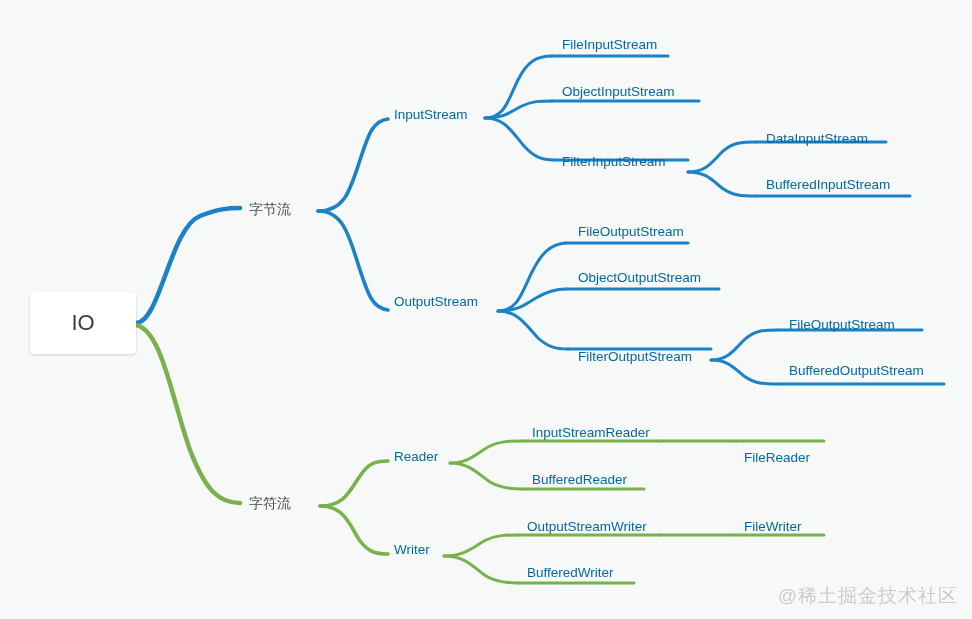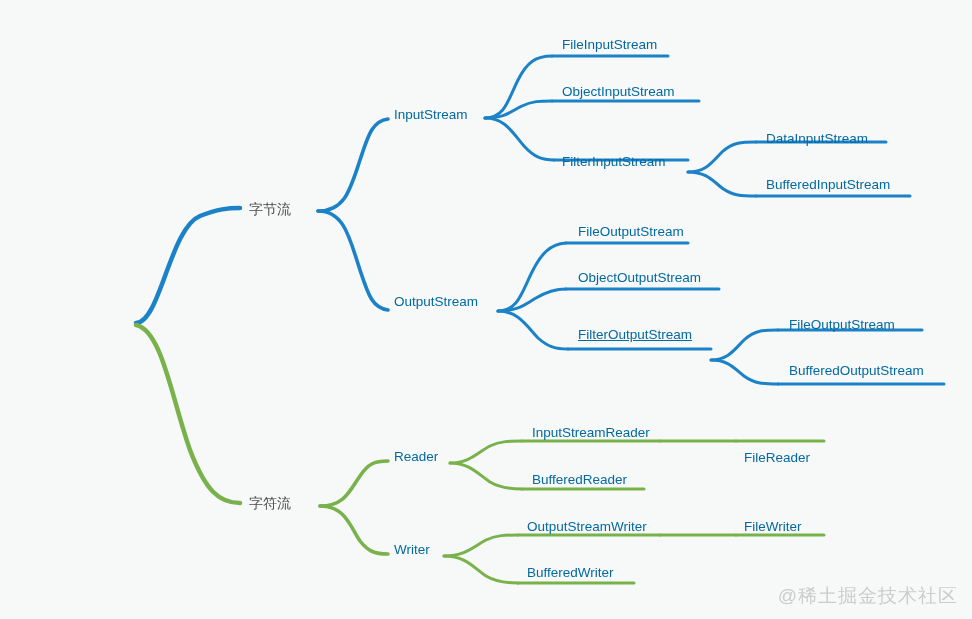--- a/index.html
+++ b/index.html
@@ -109,20 +109,23 @@
       <path d="M444 556 C 466 556, 474 546, 486 540 C 496 535, 506 535, 518 535" stroke-width="3"></path>
       <path d="M518 535 L 660 535" stroke-width="3"></path>
       <path d="M444 556 C 466 556, 474 568, 486 576 C 496 582, 506 583, 518 583" stroke-width="3"></path>
       <path d="M518 583 L 634 583" stroke-width="3"></path>
 
       <path d="M660 535 L 736 535" stroke-width="3"></path>
       <path d="M736 535 L 824 535" stroke-width="3"></path>
     </g>
   </svg>
 
+  <div class="node root" style="left:30px; top:292px; width:106px; height:62px;">
+    <span>IO</span>
+  </div>
 
   <div class="node level1" style="left:249px; top:202px;">
     <span>字节流</span>
   </div>
   <div class="node level1" style="left:249px; top:496px;">
     <span>字符流</span>
   </div>
   <div class="node" style="left:394px; top:108px;">
     <span>InputStream</span>
   </div>
@@ -149,21 +152,21 @@
   </div>
   <div class="node" style="left:766px; top:178px;">
     <span>BufferedInputStream</span>
   </div>
   <div class="node" style="left:578px; top:225px;">
     <span>FileOutputStream</span>
   </div>
   <div class="node" style="left:578px; top:271px;">
     <span>ObjectOutputStream</span>
   </div>
-  <div class="node" style="left:578px; top:328px;text-decoration:underline;">
+  <div class="node" style="left:578px; top:350px;">
     <span>FilterOutputStream</span>
   </div>
   <div class="node" style="left:789px; top:318px;">
     <span>FileOutputStream</span>
   </div>
   <div class="node" style="left:789px; top:364px;">
     <span>BufferedOutputStream</span>
   </div>
   <div class="node" style="left:532px; top:426px;">
     <span>InputStreamReader</span>

